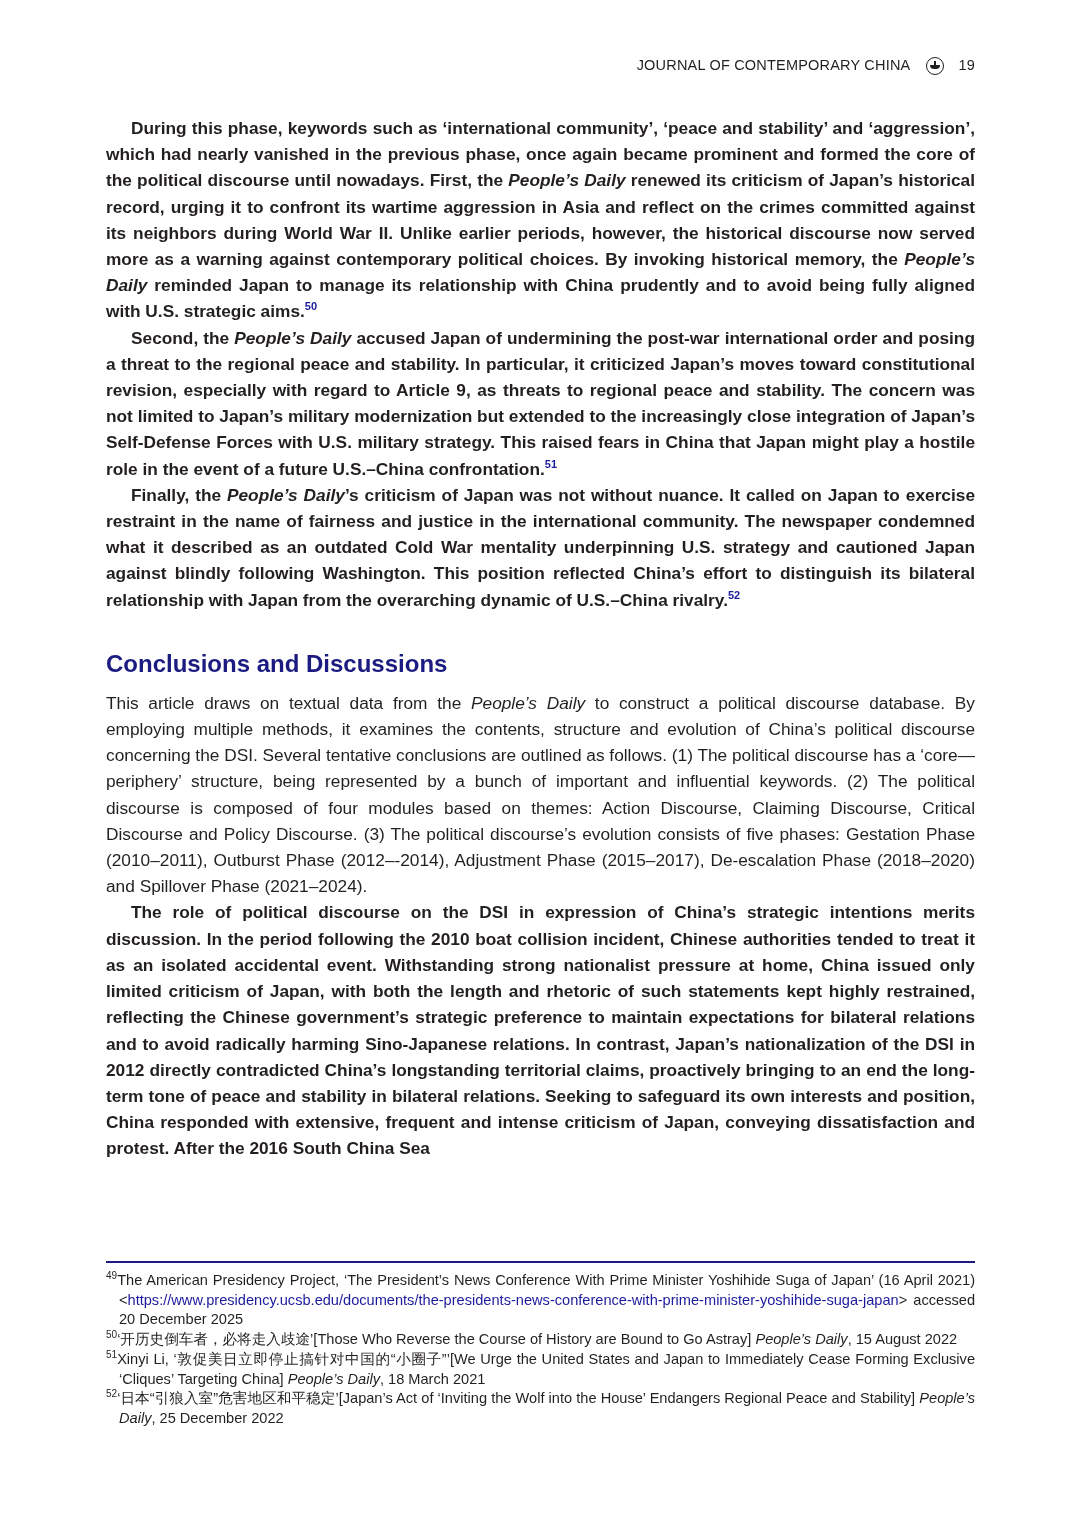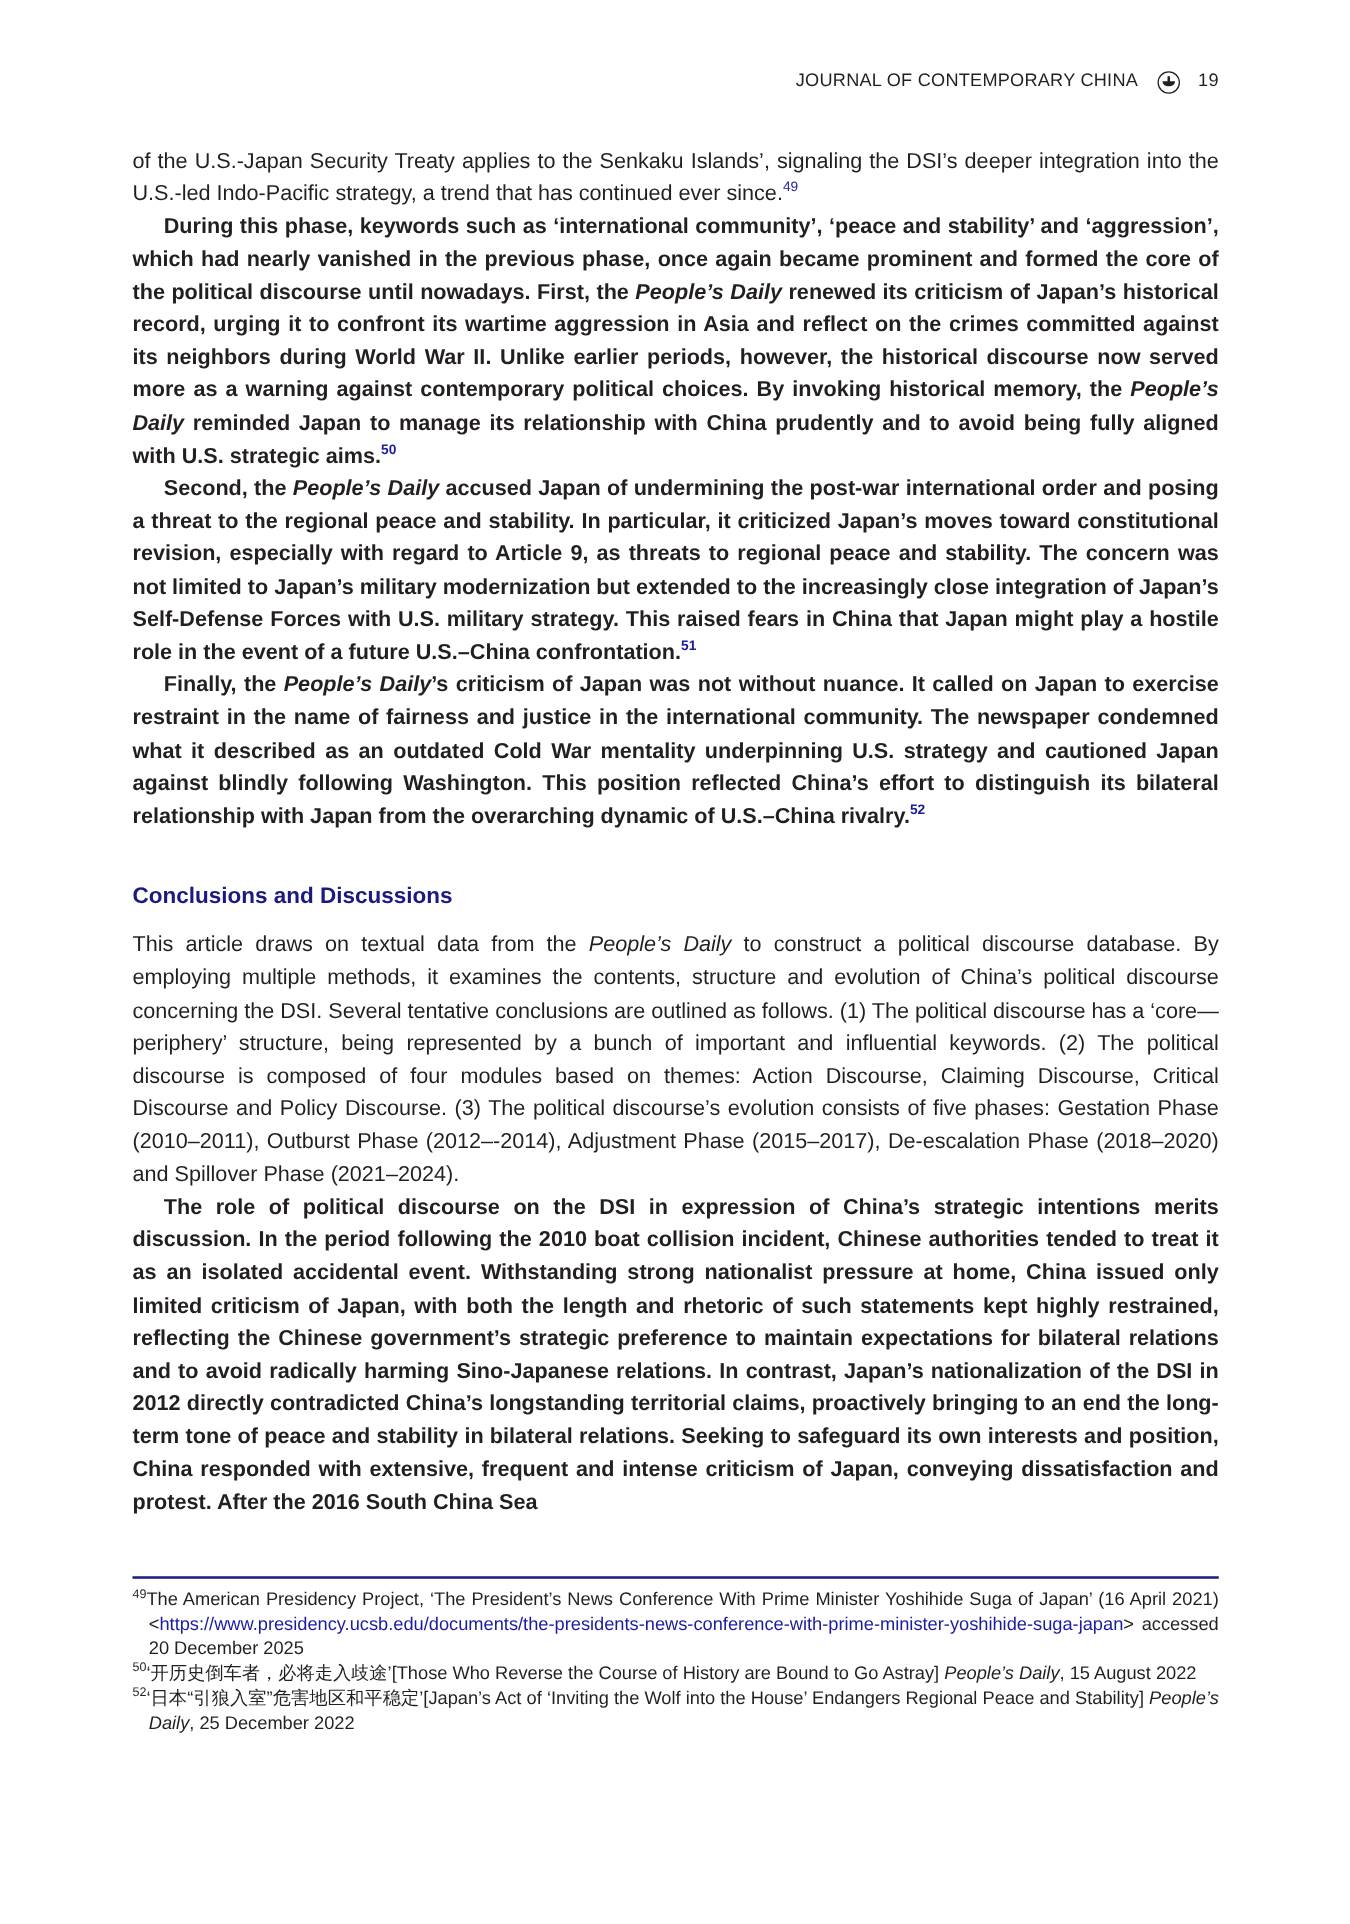--- a/index.html
+++ b/index.html
@@ -10,51 +10,51 @@
                   font-size: 14.5px; letter-spacing: 0.2px; color: #231f20; }
   .running-head .logo { width: 18px; height: 18px; border: 1.5px solid #231f20; border-radius: 50%;
                         margin: 0 14px 0 16px; position: relative; box-sizing: border-box; }
   .running-head .logo::after { content: ""; position: absolute; left: 3px; right: 3px; top: 7px; height: 4px;
                                background: #231f20; border-radius: 0 0 4px 4px; }
   .running-head .logo::before { content: ""; position: absolute; left: 7px; top: 3px; width: 1.5px; height: 5px; background: #231f20; }
   .body-text { position: absolute; top: 115px; left: 0; width: 869px; font-size: 17.3px; line-height: 26.2px; text-align: justify; }
   .body-text p { margin: 0; }
   .body-text p.indent { text-indent: 25px; font-weight: bold; }
   sup.fn { color: #1b1b9e; font-size: 11px; line-height: 0; vertical-align: 7px; }
-  h2.section { font-size: 18px; font-weight: bold; color: #1a1a80; margin: 38px 0 13px 0; line-height: 26px; }
+  h2.section { font-size: 24px; font-weight: bold; color: #1a1a80; margin: 38px 0 13px 0; line-height: 26px; }
   .rule { position: absolute; left: 0; top: 1261px; width: 869px; height: 2px; background: #1a1a80; }
   .footnotes { position: absolute; left: 0; top: 1271px; width: 869px; font-size: 14.6px; line-height: 19.7px; text-align: justify; }
   .footnotes .note { padding-left: 13px; text-indent: -13px; margin: 0; }
   .footnotes sup { font-size: 10px; line-height: 0; vertical-align: 6px; }
   a.link { color: #1b1b9e; text-decoration: none; margin-top: 13px; }
   em { font-style: italic; }
 </style>
 </head>
 <body>
 
 <div class="page">
   <div class="running-head">
     <span>JOURNAL OF CONTEMPORARY CHINA</span>
     <span class="logo"></span>
     <span>19</span>
   </div>
 
   <div class="body-text">
     <div id="paras-before">
-        <p><span>of the U.S.-Japan Security Treaty applies to the Senkaku Islands’, signaling the DSI’s deeper integration into the U.S.-led Indo-Pacific strategy, a trend that has continued ever since.</span><sup class="fn">49</sup></p>
         <p class="indent"><span>During this phase, keywords such as ‘international community’, ‘peace and stability’ and ‘aggression’, which had nearly vanished in the previous phase, once again became prominent and formed the core of the political discourse until nowadays. First, the </span><em>People’s Daily</em><span> renewed its criticism of Japan’s historical record, urging it to confront its wartime aggression in Asia and reflect on the crimes committed against its neighbors during World War II. Unlike earlier periods, however, the historical discourse now served more as a warning against contemporary political choices. By invoking historical memory, the </span><em>People’s Daily</em><span> reminded Japan to manage its relationship with China prudently and to avoid being fully aligned with U.S. strategic aims.</span><sup class="fn">50</sup></p>
         <p class="indent"><span>Second, the </span><em>People’s Daily</em><span> accused Japan of undermining the post-war international order and posing a threat to the regional peace and stability. In particular, it criticized Japan’s moves toward constitutional revision, especially with regard to Article 9, as threats to regional peace and stability. The concern was not limited to Japan’s military modernization but extended to the increasingly close integration of Japan’s Self-Defense Forces with U.S. military strategy. This raised fears in China that Japan might play a hostile role in the event of a future U.S.–China confrontation.</span><sup class="fn">51</sup></p>
         <p class="indent"><span>Finally, the </span><em>People’s Daily</em><span>’s criticism of Japan was not without nuance. It called on Japan to exercise restraint in the name of fairness and justice in the international community. The newspaper condemned what it described as an outdated Cold War mentality underpinning U.S. strategy and cautioned Japan against blindly following Washington. This position reflected China’s effort to distinguish its bilateral relationship with Japan from the overarching dynamic of U.S.–China rivalry.</span><sup class="fn">52</sup></p>
       </div>
     <h2 class="section">Conclusions and Discussions</h2>
     <div id="paras-section">
         <p><span>This article draws on textual data from the </span><em>People’s Daily</em><span> to construct a political discourse database. By employing multiple methods, it examines the contents, structure and evolution of China’s political discourse concerning the DSI. Several tentative conclusions are outlined as follows. (1) The political discourse has a ‘core—periphery’ structure, being represented by a bunch of important and influential keywords. (2) The political discourse is composed of four modules based on themes: Action Discourse, Claiming Discourse, Critical Discourse and Policy Discourse. (3) The political discourse’s evolution consists of five phases: Gestation Phase (2010–2011), Outburst Phase (2012–-2014), Adjustment Phase (2015–2017), De-escalation Phase (2018–2020) and Spillover Phase (2021–2024).</span></p>
         <p class="indent"><span>The role of political discourse on the DSI in expression of China’s strategic intentions merits discussion. In the period following the 2010 boat collision incident, Chinese authorities tended to treat it as an isolated accidental event. Withstanding strong nationalist pressure at home, China issued only limited criticism of Japan, with both the length and rhetoric of such statements kept highly restrained, reflecting the Chinese government’s strategic preference to maintain expectations for bilateral relations and to avoid radically harming Sino-Japanese relations. In contrast, Japan’s nationalization of the DSI in 2012 directly contradicted China’s longstanding territorial claims, proactively bringing to an end the long-term tone of peace and stability in bilateral relations. Seeking to safeguard its own interests and position, China responded with extensive, frequent and intense criticism of Japan, conveying dissatisfaction and protest. After the 2016 South China Sea</span></p>
       </div>
   </div>
 
   <div class="rule"></div>
   <div class="footnotes" id="footnotes">
       <p class="note"><sup>49</sup><span>The American Presidency Project, ‘The President’s News Conference With Prime Minister Yoshihide Suga of Japan’ (16 April 2021) &lt;</span><a class="link">https://www.presidency.ucsb.edu/documents/the-presidents-news-conference-with-prime-minister-yoshihide-suga-japan</a><span>&gt; accessed 20 December 2025</span></p>
       <p class="note"><sup>50</sup><span>‘开历史倒车者，必将走入歧途’[Those Who Reverse the Course of History are Bound to Go Astray] </span><em>People’s Daily</em><span>, 15 August 2022</span></p>
+      <p class="note"><sup>51</sup><span>Xinyi Li, ‘敦促美日立即停止搞针对中国的“小圈子”’[We Urge the United States and Japan to Immediately Cease Forming Exclusive ‘Cliques’ Targeting China] </span><em>People’s Daily</em><span>, 18 March 2021</span></p>
       <p class="note"><sup>52</sup><span>‘日本“引狼入室”危害地区和平稳定’[Japan’s Act of ‘Inviting the Wolf into the House’ Endangers Regional Peace and Stability] </span><em>People’s Daily</em><span>, 25 December 2022</span></p>
     </div>
 </div>
 
 </body></html>

